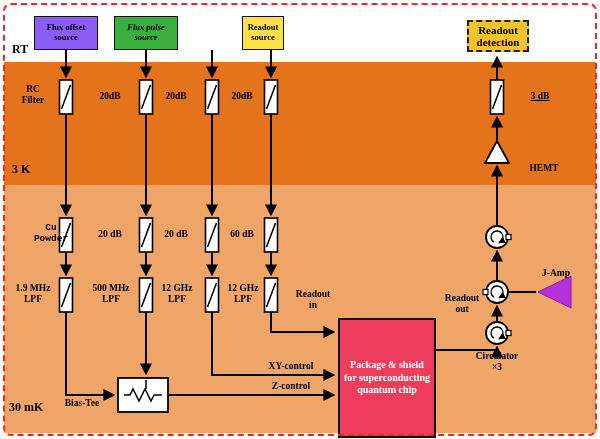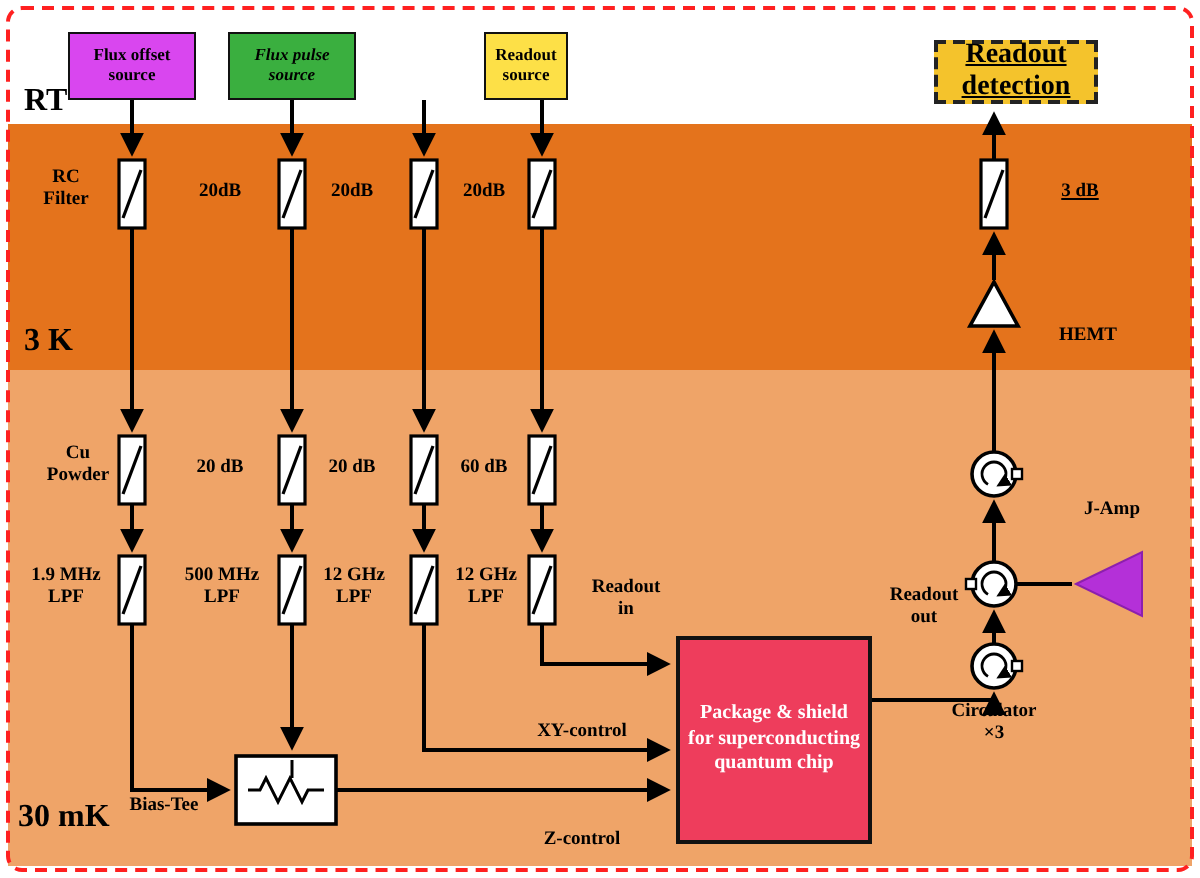--- a/index.html
+++ b/index.html
@@ -5,32 +5,32 @@
   html,body{margin:0;padding:0;background:#fff;}
   .canvas{position:relative;width:600px;height:439px;background:#ffffff;overflow:hidden;
           font-family:"Liberation Serif", serif;}
   .frame{position:absolute;inset:3px;border:2px dashed #ff2020;border-radius:8px;z-index:30;pointer-events:none;}
   .zone{position:absolute;left:4px;right:4px;}
   .zone-3k{top:62px;height:123px;background:#e4731c;}
   .zone-30mk{top:185px;height:248px;background:#efa468;}
   svg.wires{position:absolute;left:0;top:0;z-index:10;}
   .lbl{position:absolute;z-index:20;font-weight:700;font-size:9.5px;line-height:1.18;color:#000;
        text-align:center;white-space:pre-line;}
-  .zlbl{position:absolute;z-index:20;font-weight:700;font-size:16px;color:#000;}
+  .zlbl{position:absolute;z-index:20;font-weight:700;font-size:12px;color:#000;}
   .src{position:absolute;top:16px;height:34px;z-index:20;border:1.5px solid #111;box-sizing:border-box;
        display:flex;align-items:center;justify-content:center;text-align:center;
        font-weight:700;font-size:8.5px;line-height:1.12;color:#000;padding:1px 2px;}
-  .src-1{left:34px;width:64px;background:#d946ef;}
+  .src-1{left:34px;width:64px;background:#8b5cf6;}
   .src-2{left:114px;width:64px;background:#3aaf3f;font-style:italic;}
   .src-3{left:180px;width:64px;background:#3aaf3f;}
   .src-4{left:242px;width:42px;background:#fde047;}
-  .det{position:absolute;left:467px;top:20px;width:82px;height:32px;z-index:20;background:#f4c32c;
+  .det{position:absolute;left:467px;top:20px;width:62px;height:32px;z-index:20;background:#f4c32c;
        border:2px dashed #222;box-sizing:border-box;display:flex;align-items:center;justify-content:center;
-       text-align:center;font-weight:700;font-size:14px;line-height:1.12;color:#000;text-decoration:underline;}
-  .package{position:absolute;left:338px;top:318px;width:98px;height:104px;z-index:20;background:#ee3d5c;
+       text-align:center;font-weight:700;font-size:11px;line-height:1.12;color:#000;}
+  .package{position:absolute;left:338px;top:318px;width:98px;height:120px;z-index:20;background:#ee3d5c;
        border:2px solid #111;box-sizing:border-box;display:flex;align-items:center;justify-content:center;
        text-align:center;font-weight:700;font-size:10px;line-height:1.25;color:#fff;padding:3px;
        overflow-wrap:break-word;word-break:break-word;}
 </style>
 </head>
 <body>
 
 <div class="canvas">
 
   <div class="zone zone-3k"></div>
@@ -142,41 +142,41 @@
   <div class="det">Readout detection</div>
 
   <div class="lbl" style="left:10px;top:84px;width:46px;">RC
 Filter</div>
   <div class="lbl" style="left:88px;top:91px;width:44px;">20dB</div>
   <div class="lbl" style="left:154px;top:91px;width:44px;">20dB</div>
   <div class="lbl" style="left:220px;top:91px;width:44px;">20dB</div>
   <div class="lbl" style="left:518px;top:91px;width:44px;text-decoration:underline;">3 dB</div>
   <div class="lbl" style="left:520px;top:147px;width:48px;margin-top:16px;">HEMT</div>
 
-  <div class="lbl" style="left:16px;top:222px;width:46px;">Cu
+  <div class="lbl" style="left:28px;top:222px;width:46px;font-family:Liberation Mono, monospace;">Cu
 Powder</div>
   <div class="lbl" style="left:88px;top:229px;width:44px;">20 dB</div>
   <div class="lbl" style="left:154px;top:229px;width:44px;">20 dB</div>
   <div class="lbl" style="left:220px;top:229px;width:44px;">60 dB</div>
 
   <div class="lbl" style="left:8px;top:283px;width:50px;">1.9 MHz
 LPF</div>
   <div class="lbl" style="left:86px;top:283px;width:50px;text-align:center;">500 MHz
 LPF</div>
   <div class="lbl" style="left:152px;top:283px;width:50px;">12 GHz
 LPF</div>
   <div class="lbl" style="left:218px;top:283px;width:50px;">12 GHz
 LPF</div>
 
   <div class="lbl" style="left:290px;top:289px;width:46px;">Readout
 in</div>
   <div class="lbl" style="left:438px;top:293px;width:48px;">Readout
 out</div>
   <div class="lbl" style="left:252px;top:361px;width:78px;">XY-control</div>
-  <div class="lbl" style="left:252px;top:381px;width:78px;margin-top:34px;">Z-control</div>
+  <div class="lbl" style="left:252px;top:381px;width:78px;">Z-control</div>
   <div class="lbl" style="left:52px;top:398px;width:60px;">Bias-Tee</div>
   <div class="lbl" style="left:465px;top:351px;width:64px;">Circulator
 ×3</div>
-  <div class="lbl" style="left:530px;top:250px;width:52px;font-family:Liberation Serif, serif;">J-Amp</div>
+  <div class="lbl" style="left:530px;top:268px;width:52px;font-family:Liberation Serif, serif;">J-Amp</div>
 
   <div class="package">Package &amp; shield for superconducting quantum chip</div>
 
 </div>
 
 </body></html>

